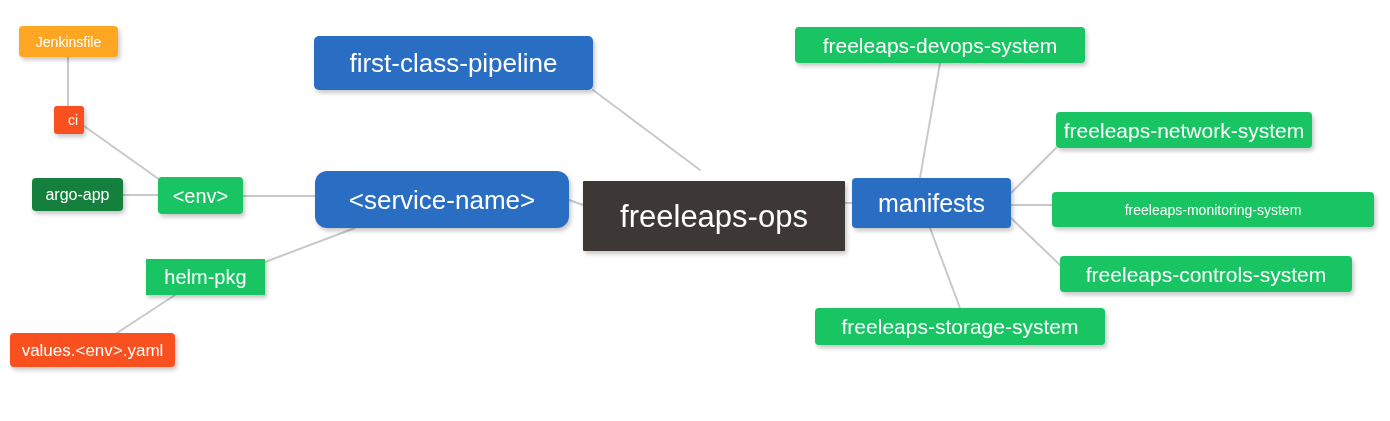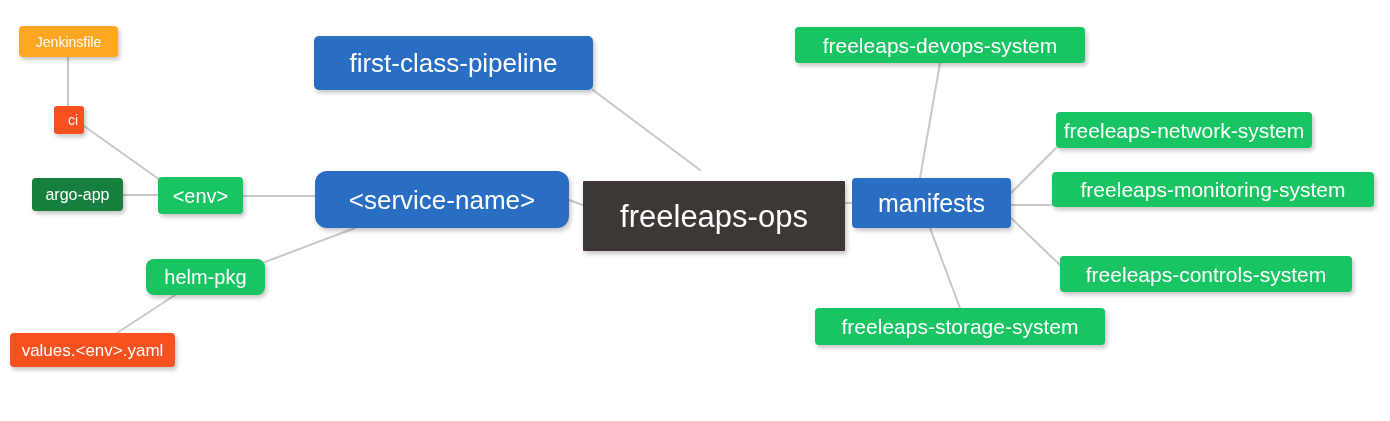--- a/index.html
+++ b/index.html
@@ -76,42 +76,42 @@
       </div>
       <div class="mm-node" style="left: 314px; top: 36px; width: 279px; height: 54px; background: rgb(42, 110, 195); font-size: 26px; border-radius: 5px;">
         <span class="mm-label">first-class-pipeline</span>
       </div>
       <div class="mm-node" style="left: 852px; top: 178px; width: 159px; height: 50px; background: rgb(42, 110, 195); font-size: 25px; border-radius: 4px; align-items: center;">
         <span class="mm-label">manifests</span>
       </div>
       <div class="mm-node" style="left: 158px; top: 177px; width: 85px; height: 37px; background: rgb(25, 196, 99); font-size: 20px; border-radius: 4px;">
         <span class="mm-label">&lt;env&gt;</span>
       </div>
-      <div class="mm-node" style="left: 146px; top: 259px; width: 119px; height: 36px; background: rgb(25, 196, 99); font-size: 20px; border-radius: 8px;">
+      <div class="mm-node" style="left: 146px; top: 259px; width: 119px; height: 36px; background: rgb(25, 196, 99); font-size: 20px; border-radius: 0;">
         <span class="mm-label">helm-pkg</span>
       </div>
       <div class="mm-node" style="left: 54px; top: 106px; width: 30px; height: 28px; background: rgb(248, 80, 30); font-size: 14px; border-radius: 3px; padding-left: 8px;">
         <span class="mm-label">ci</span>
       </div>
       <div class="mm-node" style="left: 19px; top: 26px; width: 99px; height: 31px; background: rgb(255, 167, 34); font-size: 14px; border-radius: 4px;">
         <span class="mm-label">Jenkinsfile</span>
       </div>
       <div class="mm-node" style="left: 32px; top: 178px; width: 91px; height: 33px; background: #15803d; font-size: 16px; border-radius: 4px;">
         <span class="mm-label">argo-app</span>
       </div>
       <div class="mm-node" style="left: 10px; top: 333px; width: 165px; height: 34px; background: rgb(248, 80, 30); font-size: 17px; border-radius: 4px;">
         <span class="mm-label">values.&lt;env&gt;.yaml</span>
       </div>
       <div class="mm-node" style="left: 795px; top: 27px; width: 290px; height: 36px; background: rgb(25, 196, 99); font-size: 21px; border-radius: 4px;">
         <span class="mm-label">freeleaps-devops-system</span>
       </div>
       <div class="mm-node" style="left: 1056px; top: 112px; width: 256px; height: 36px; background: rgb(25, 196, 99); font-size: 21px; border-radius: 4px;">
         <span class="mm-label">freeleaps-network-system</span>
       </div>
-      <div class="mm-node" style="left: 1052px; top: 172px; width: 322px; height: 35px; background: rgb(25, 196, 99); font-size: 21px; border-radius: 4px;">
+      <div class="mm-node" style="left: 1052px; top: 192px; width: 322px; height: 35px; background: rgb(25, 196, 99); font-size: 14px; border-radius: 4px;">
         <span class="mm-label">freeleaps-monitoring-system</span>
       </div>
       <div class="mm-node" style="left: 1060px; top: 256px; width: 292px; height: 36px; background: rgb(25, 196, 99); font-size: 21px; border-radius: 4px;">
         <span class="mm-label">freeleaps-controls-system</span>
       </div>
       <div class="mm-node" style="left: 815px; top: 308px; width: 290px; height: 37px; background: rgb(25, 196, 99); font-size: 21px; border-radius: 4px;">
         <span class="mm-label">freeleaps-storage-system</span>
       </div>
     </div>
 </div>

